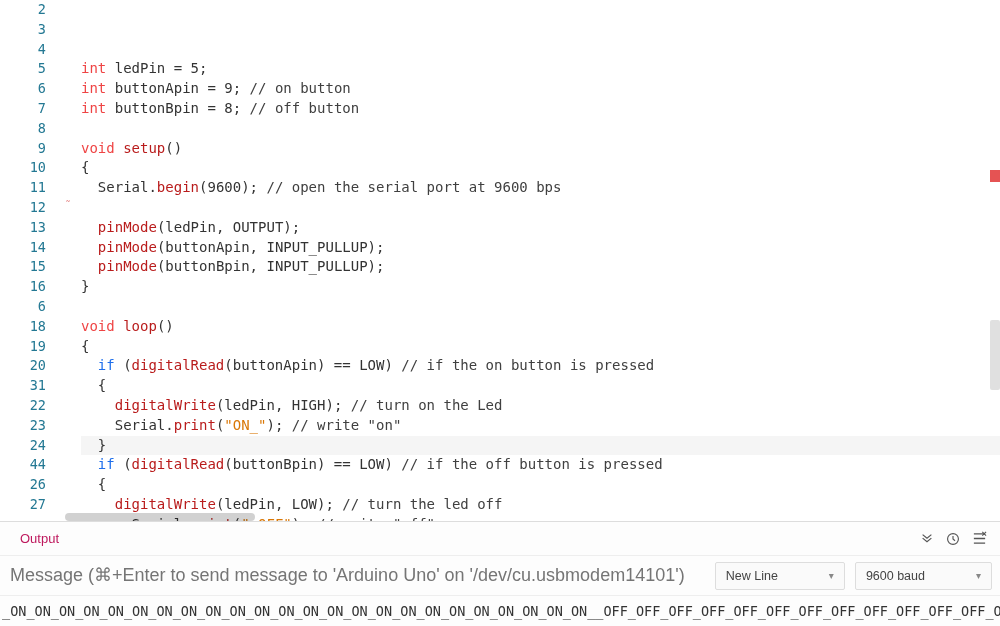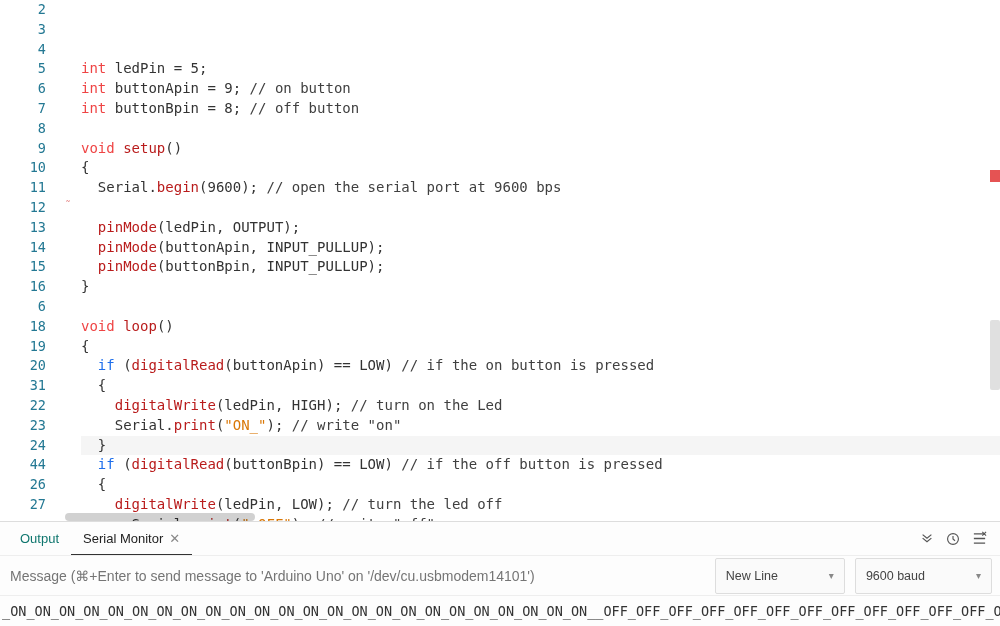--- a/index.html
+++ b/index.html
@@ -86,21 +86,21 @@
   .tabs {
     display: flex;
     align-items: center;
     height: 34px;
     font-family: -apple-system, 'Helvetica Neue', Arial, sans-serif;
     font-size: 13px;
     color: #444;
     padding: 0 8px;
     border-bottom: 1px solid #eee;
   }
-  .tab { padding: 0 12px; height: 100%; display: flex; align-items: center; color: #0f766e; cursor: pointer; }
+  .tab { padding: 0 12px; height: 100%; display: flex; align-items: center; color: #be185d; cursor: pointer; }
   .tab.active { color: #222; border-bottom: 1px solid #333; }
   .tab .close { margin-left: 6px; color: #888; }
   .tabs .spacer { flex: 1; }
   .icon-btn {
     width: 26px; height: 26px;
     display: flex; align-items: center; justify-content: center;
     color: #555;
     cursor: pointer;
     border-radius: 3px;
   }
@@ -109,28 +109,28 @@
     align-items: center;
     height: 40px;
     gap: 10px;
     padding: 0 8px;
     border-bottom: 1px solid #eee;
     font-family: -apple-system, 'Helvetica Neue', Arial, sans-serif;
   }
   .msg-input {
     flex: 1;
     border: none;
-    font-size: 14px;
+    font-size: 18px;
     color: #888;
     background: transparent;
     outline: none;
     padding: 6px 2px;
   }
   .dd {
-    height: 36px;
+    height: 28px;
     min-width: 120px;
     border: 1px solid #ddd;
     background: #fafafa;
     display: flex;
     align-items: center;
     justify-content: space-between;
     padding: 0 10px;
     font-size: 12.5px;
     color: #444;
     cursor: pointer;
@@ -196,24 +196,20 @@
     <div class="mark-red"></div>
     <div class="blk" style="top:320px;height:70px;"></div>
   </div>
 </div>
 
 <div class="panel">
   <div class="tabs">
     <div class="tab">
       <span>Output</span>
     </div>
-    <div class="tab active">
-      <span>Serial Monitor</span>
-      <span class="close">✕</span>
-    </div>
     <div class="spacer"></div>
     <div class="icon-btn">
       <svg width="14" height="14" viewBox="0 0 16 16" fill="none" stroke="currentColor" stroke-width="1.4">
           <path d="M3 6l5 4 5-4M3 10l5 4 5-4" transform="translate(0,-3)"></path>
         </svg>
     </div>
     <div class="icon-btn">
       <svg width="14" height="14" viewBox="0 0 16 16" fill="none" stroke="currentColor" stroke-width="1.3">
           <circle cx="8" cy="8" r="6.2"></circle>
           <path d="M8 4.5V8l2.3 2"></path>

